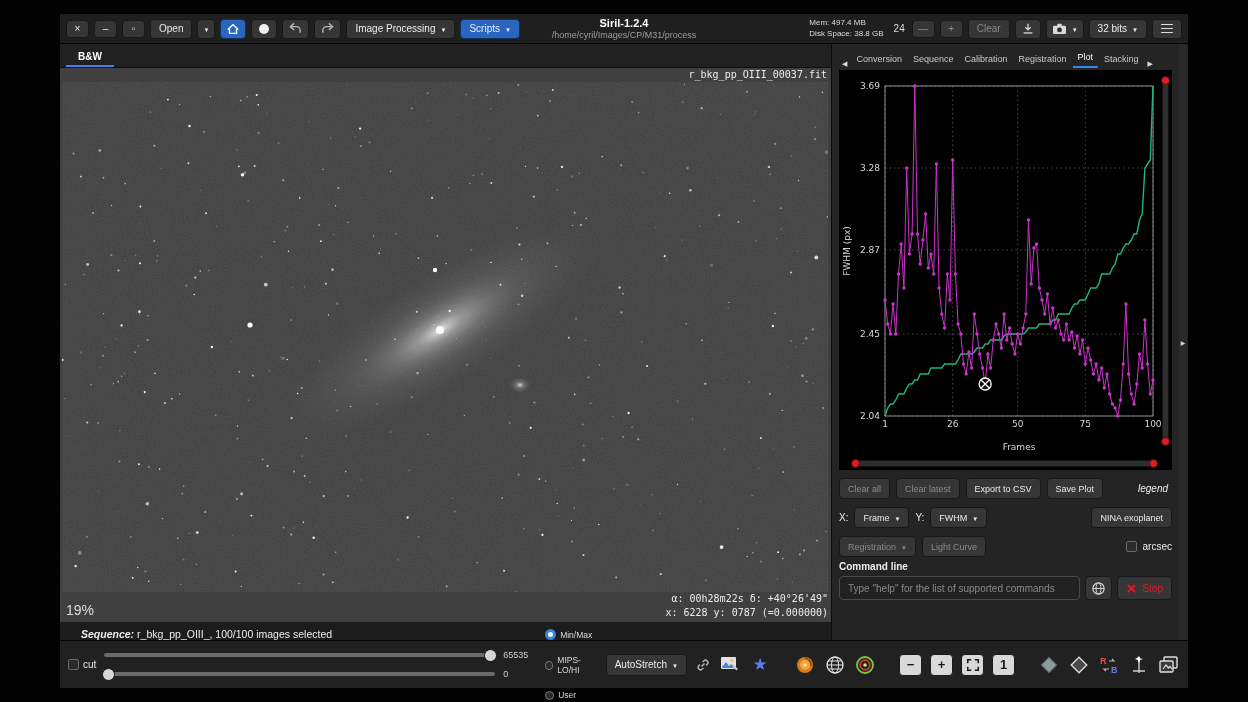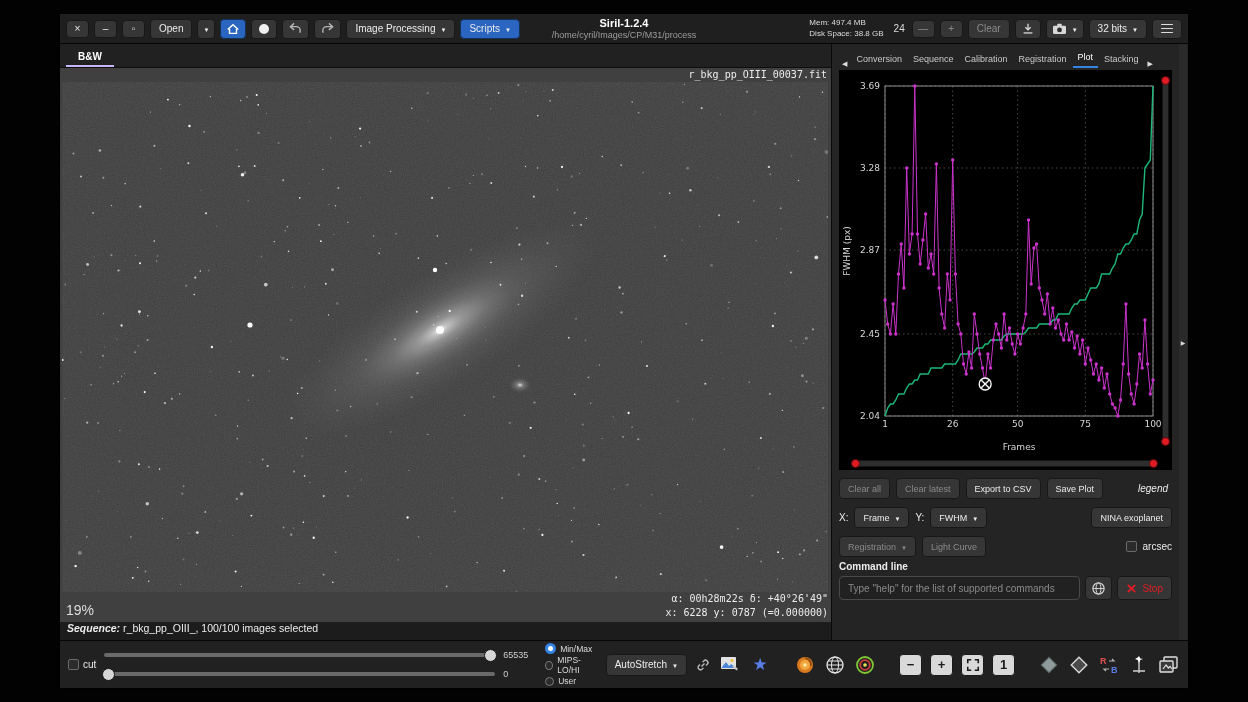--- a/index.html
+++ b/index.html
@@ -24,28 +24,28 @@
   .tb-path{font-size:9px;color:#9d9d9d;margin-top:1px}
   .meminfo{font-size:8px;color:#ddd;line-height:1.3;margin-right:3px;text-align:left}
   .zoomnum{font-size:10px;color:#ddd;padding:0 2px}
   .hamb{display:flex;flex-direction:column;gap:2.5px;padding:0 3px}
   .hamb span{display:block;width:12px;height:1.5px;background:#ddd;border-radius:1px}
   
   .main{flex:1;display:flex;min-height:0}
   .left-pane{width:772px;display:flex;flex-direction:column;background:#1c1c1c;border-right:1px solid #0a0a0a}
   .tabbar{height:24px;display:flex;align-items:flex-end;background:#212121;border-bottom:1px solid #0e0e0e;padding-left:6px}
   .tab{font-size:10px;color:#d8d8d8;padding:4px 12px 3px}
-  .tab.active{border-bottom:2px solid #c4b5fd;color:#fff;font-weight:bold}
+  .tab.active{border-bottom:2px solid #3b82f6;color:#fff;font-weight:bold}
   .viewport{flex:1;position:relative;background:#404040;overflow:hidden}
   .skyimg{position:absolute;left:2px;top:14px}
   .filename{position:absolute;top:1px;right:4px;font-size:10px;color:#ececec;font-family:"DejaVu Sans Mono",monospace}
   .zoomlabel{position:absolute;left:6px;bottom:4px;font-size:14px;color:#ddd}
   .coords{position:absolute;right:3px;bottom:2px;text-align:right;font-size:10px;color:#ececec;
     font-family:"DejaVu Sans Mono",monospace;line-height:1.4}
-  .seqline{height:18px;background:#1c1c1c;display:flex;align-items:flex-start;padding-left:7px;
+  .seqline{height:18px;background:#1c1c1c;display:flex;align-items:flex-end;padding-left:21px;
     font-size:10.5px;color:#ececec;gap:3px}
   .seqlabel{font-weight:bold;font-style:italic}
   
   .right-pane{width:347px;background:#242424;display:flex;flex-direction:column;padding:0 7px}
   .rtabs{height:24px;display:flex;align-items:flex-end;font-size:9px;color:#c9c9c9;gap:1px}
   .scrollarrow{font-size:7px;color:#ddd;padding:0 3px}
   .rtab{padding:6px 5px 4px;white-space:nowrap}
   .rtab.active{border-bottom:2px solid #3584e4;color:#fff}
   .plotwrap{position:relative;height:400px;background:#000;margin-top:2px;flex:0 0 auto}
   .vslider{position:absolute;right:3px;top:8px;width:7px;height:366px;background:#2e2e2e;
@@ -75,21 +75,21 @@
   .bottombar{height:48px;background:#212121;border-top:1px solid #060606;display:flex;align-items:center;
     padding:0 8px;flex:0 0 auto;gap:8px}
   .cutgrp{display:flex;align-items:center;gap:4px;font-size:10px;color:#e8e8e8}
   .sliderrows{display:flex;flex-direction:column;gap:9px;width:482px}
   .srow{display:flex;align-items:center;gap:8px}
   .track{flex:1;height:4px;background:#6a6a6a;border-radius:2px;position:relative}
   .knob{position:absolute;top:-4.5px;width:13px;height:13px;border-radius:50%;background:#d6d6d6;
     border:1px solid #161616}
   .knob.right{right:-2px}.knob.left{left:-2px}
   .sval{width:32px;font-size:9px;color:#cfcfcf}
-  .radiostack{display:flex;flex-direction:column;gap:1px;margin-left:2px}
+  .radiostack{display:flex;flex-direction:column;gap:15px;margin-left:2px}
   .rrow{display:flex;align-items:center;gap:4px;font-size:8.5px;color:#dcdcdc}
   .radio{width:9px;height:9px;border-radius:50%;border:1px solid #7a7a7a;background:#2b2b2b;display:inline-block}
   .radio.sel{background:#fff;border:3px solid #3584e4;width:11px;height:11px}
   .tools{display:flex;align-items:center;gap:8px;margin-left:auto}
   .tgap{width:7px}
   .zbtn{width:23px;height:22px;background:#d9d9d9;border:1px solid #1a1a1a;border-radius:4px;color:#1a1a1a;
     font-size:13px;font-weight:bold;display:inline-flex;align-items:center;justify-content:center}
   .ticon{display:inline-flex;align-items:center;justify-content:center;width:22px;height:22px}
   .bluestar{color:#5a7de8;font-size:17px;line-height:1}
 </style>

